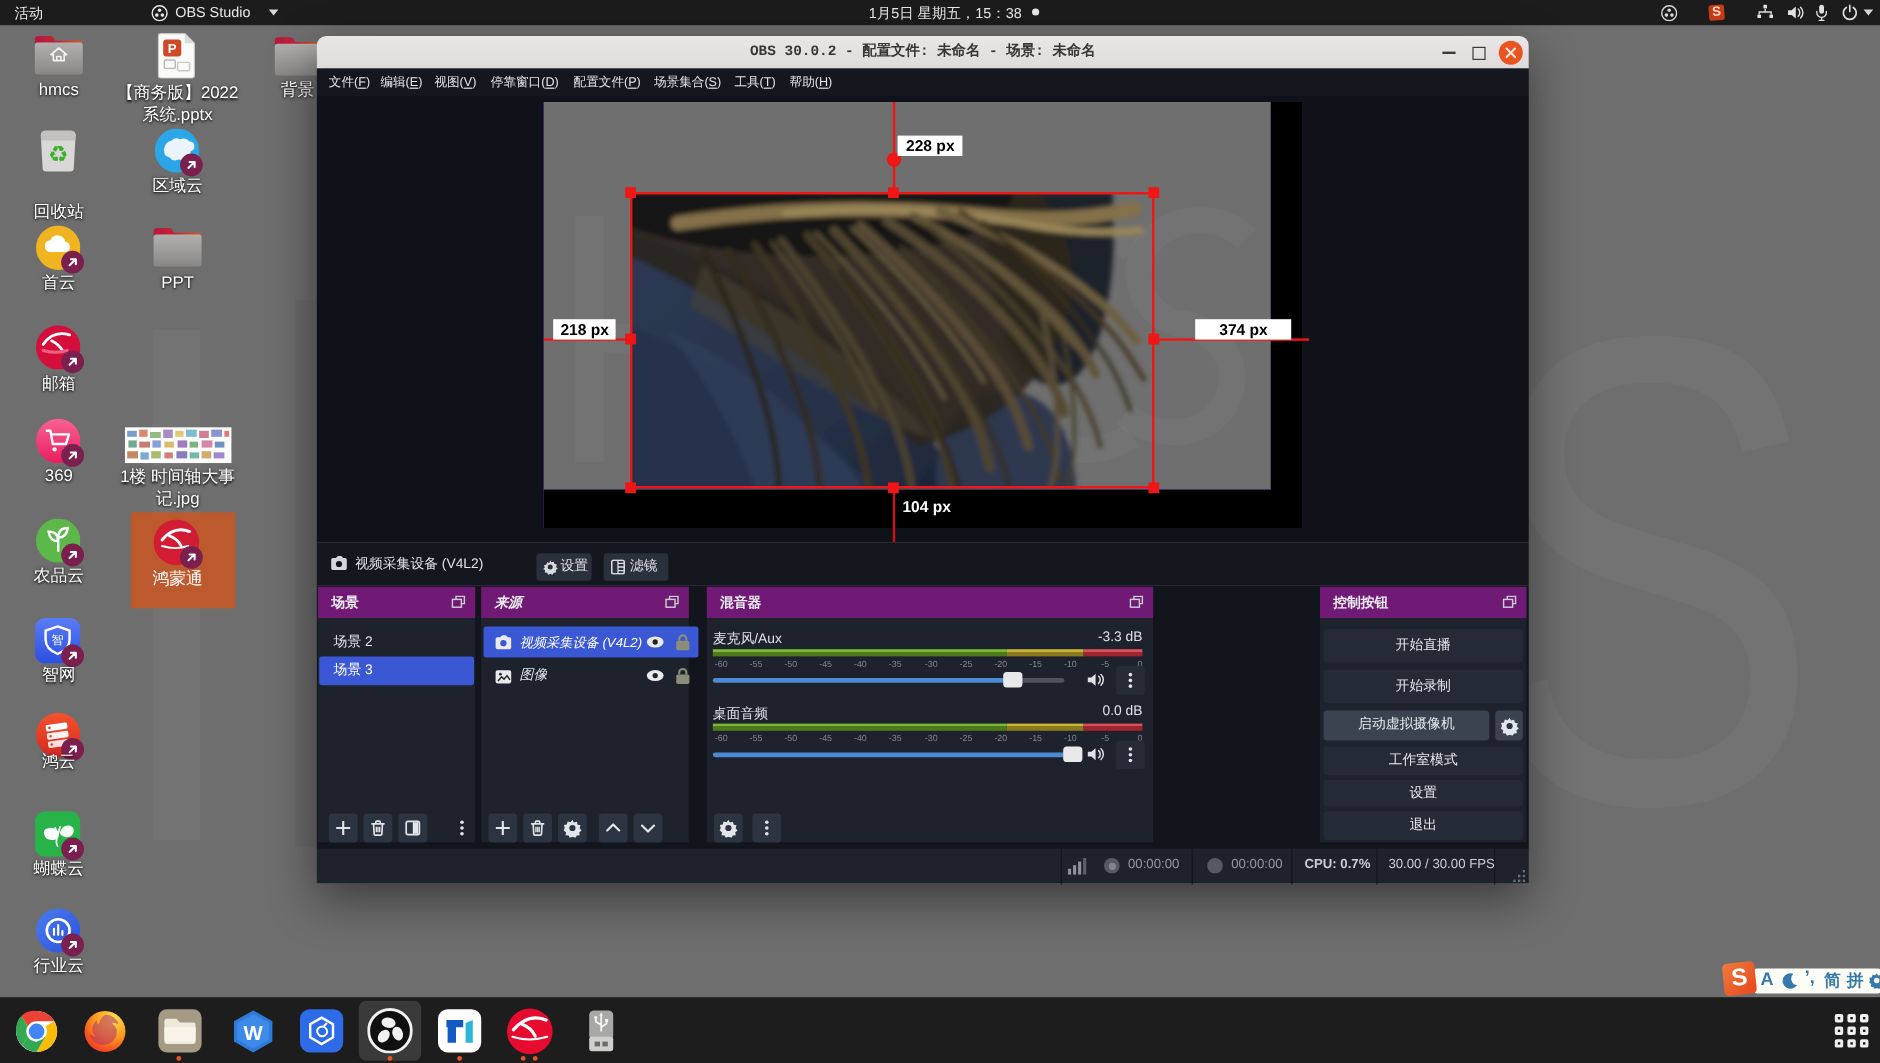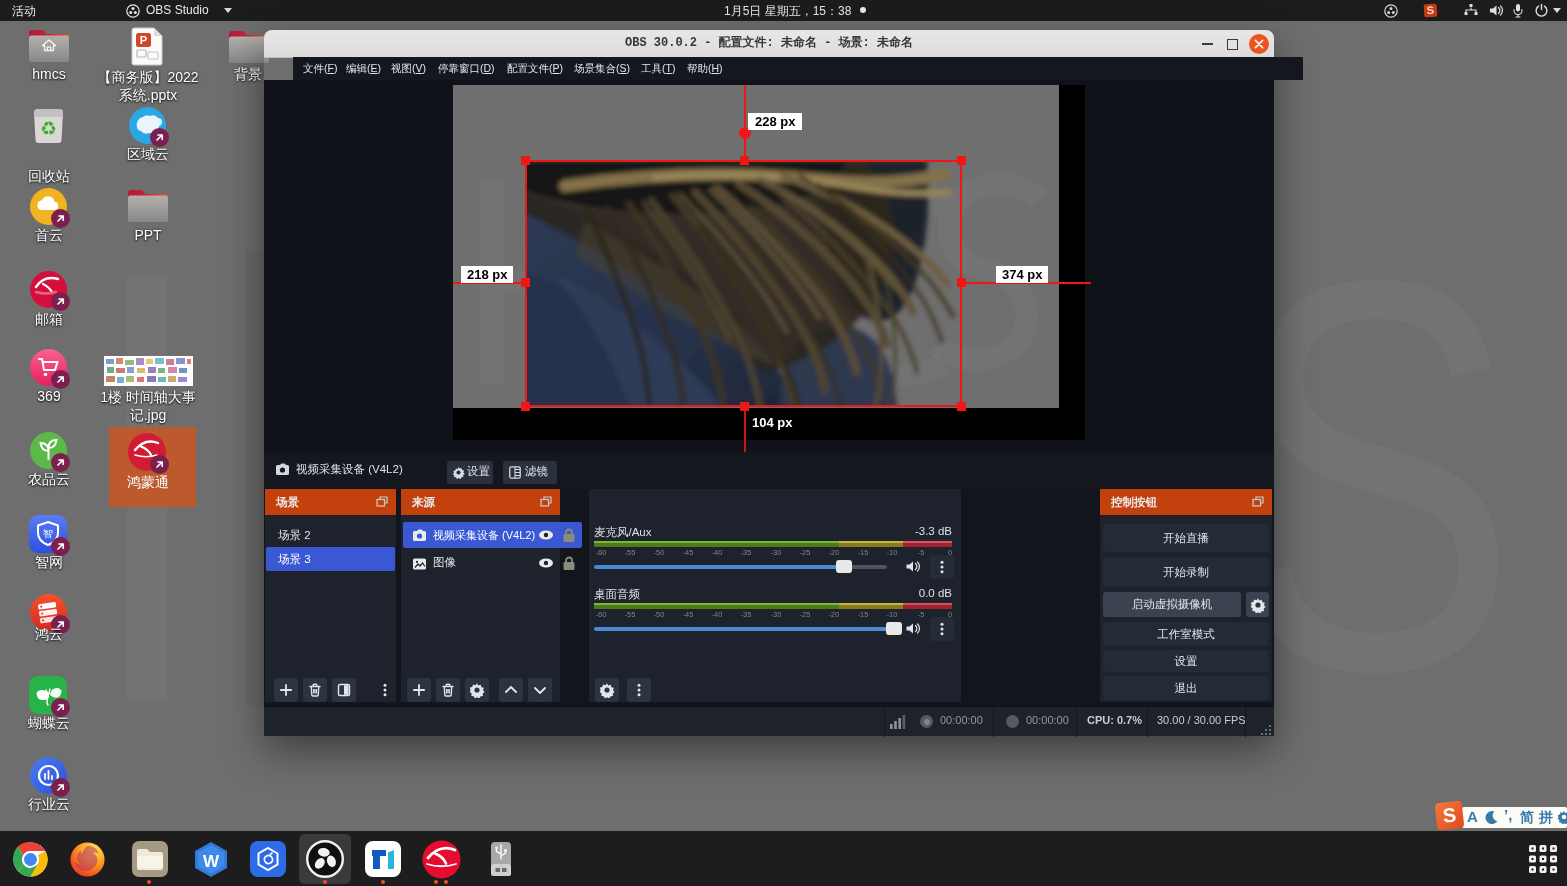--- a/index.html
+++ b/index.html
@@ -4,21 +4,21 @@
 <style>
   html,body{margin:0;padding:0;width:1567px;height:886px;overflow:hidden;
     font-family:"Liberation Sans",sans-serif;background:#6e6e6e;position:relative;}
   .a{position:absolute;}
   .lbl{position:absolute;color:#fff;font-size:14px;line-height:17.5px;text-align:center;
     text-shadow:0 1px 2px rgba(0,0,0,.85),0 0 3px rgba(0,0,0,.5);white-space:nowrap;transform:translateX(-50%);}
   .badge{position:absolute;width:19px;height:19px;border-radius:50%;background:#7b1f4e;
     display:flex;align-items:center;justify-content:center;}
   .badge svg{display:block}
   .panel{position:absolute;top:1px;height:213px;background:#1d222c;}
-  .phead{position:absolute;left:0;top:0;right:0;height:26px;background:#c2410c;}
+  .phead{position:absolute;left:0;top:0;right:0;height:26px;background:#701a75;}
   .phead b{position:absolute;left:11px;top:6px;font-weight:700;color:#e9ebef;font-size:11.5px;}
   .pop{position:absolute;top:7px;right:8px;}
   .tbtn{position:absolute;width:24px;height:24px;background:#2d3441;border-radius:3px;top:189px;}
   .tbtn svg,.mbtn svg{position:absolute;left:4px;top:4px;}
   .cbtn{position:absolute;left:3px;width:166px;height:26px;background:#252b36;border-radius:3px;
     color:#e5e8ec;text-align:center;line-height:26px;font-size:11.5px;}
   .mbtn{position:absolute;width:24px;height:24px;background:#262c37;border-radius:3px;}
   .mtick{position:absolute;top:0;color:#80858e;font-size:9px;font-family:"Liberation Sans",sans-serif;transform:translateX(-50%) scale(.82);}
 </style>
 </head>
@@ -397,21 +397,21 @@
     <div class="a" style="left:0;top:0;width:1010px;height:27px;line-height:27px;text-align:center;color:#373737;font-size:12px;font-weight:700;font-family:Liberation Mono, monospace;">OBS 30.0.2 - 配置文件: 未命名 - 场景: 未命名</div>
     <div class="a" style="left:938px;top:13px;width:11px;height:2px;background:#3c3c3c;"></div>
     <div class="a" style="left:963px;top:8.5px;width:9px;height:9px;border:1.6px solid #3c3c3c;"></div>
     <div class="a" style="left:985px;top:3.5px;width:20px;height:20px;border-radius:50%;background:#e95420;">
       <svg width="20" height="20" viewBox="0 0 20 20">
           <path d="M6.5 6.5l7 7M13.5 6.5l-7 7" stroke="#f6e7d9" stroke-width="1.8" stroke-linecap="round"></path>
         </svg>
     </div>
   </div>
 
-  <div class="a" style="left:0;top:27px;width:1010px;height:23px;background:#14171e;color:#e3e5e9;font-size:10.5px;margin-left:29px;">
+  <div class="a" style="left:0;top:27px;width:1010px;height:23px;background:#14171e;color:#e3e5e9;font-size:10.5px;">
     <span class="a" style="left:10px;top:5px;">文件(<u>F</u>)</span>
     <span class="a" style="left:53px;top:5px;">编辑(<u>E</u>)</span>
     <span class="a" style="left:98px;top:5px;">视图(<u>V</u>)</span>
     <span class="a" style="left:145px;top:5px;">停靠窗口(<u>D</u>)</span>
     <span class="a" style="left:214px;top:5px;">配置文件(<u>P</u>)</span>
     <span class="a" style="left:281px;top:5px;">场景集合(<u>S</u>)</span>
     <span class="a" style="left:348px;top:5px;">工具(<u>T</u>)</span>
     <span class="a" style="left:394px;top:5px;">帮助(<u>H</u>)</span>
   </div>
 
@@ -497,21 +497,21 @@
       <div class="a" style="left:287px;top:71px;width:9px;height:9px;background:#f01616;"></div>
       <div class="a" style="left:504px;top:71px;width:9px;height:9px;background:#f01616;"></div>
       <div class="a" style="left:68px;top:193px;width:9px;height:9px;background:#f01616;"></div>
       <div class="a" style="left:504px;top:193px;width:9px;height:9px;background:#f01616;"></div>
       <div class="a" style="left:68px;top:317px;width:9px;height:9px;background:#f01616;"></div>
       <div class="a" style="left:287px;top:317px;width:9px;height:9px;background:#f01616;"></div>
       <div class="a" style="left:504px;top:317px;width:9px;height:9px;background:#f01616;"></div>
 
       <div class="a" style="left:295px;top:28px;background:#fff;color:#000;font-size:13px;font-weight:700;padding:1px 7px;">228 px</div>
       <div class="a" style="left:8px;top:181px;background:#fff;color:#000;font-size:13px;font-weight:700;padding:1px 6px;">218 px</div>
-      <div class="a" style="left:543px;top:181px;background:#fff;color:#000;font-size:13px;font-weight:700;padding:1px 6px;">374 px</div>
+      <div class="a" style="left:543px;top:181px;background:#fff;color:#000;font-size:13px;font-weight:700;padding:1px 20px;">374 px</div>
       <div class="a" style="left:299px;top:330px;color:#fff;font-size:13px;font-weight:700;">104 px</div>
     </div>
     <div class="a" style="left:480px;top:360px;width:2px;height:14px;background:#cc1414;"></div>
     <div class="a" style="left:821px;top:202px;width:6px;height:2px;background:#f01616;"></div>
   </div>
 
   <div class="a" id="srcbar" style="left:0;top:422px;width:1010px;height:36px;background:#14171e;color:#dfe2e6;font-size:11.5px;">
     <svg class="a" style="left:11px;top:11px;" width="15" height="13" viewBox="0 0 15 13">
         <path d="M1 3.5 Q1 2 2.5 2 H5 L6 .8 Q6.3 .4 6.9 .4 H9.1 Q9.7 .4 10 .8 L11 2 H12.5 Q14 2 14 3.5 V10.5 Q14 12 12.5 12 H2.5 Q1 12 1 10.5 Z" fill="#d4d7db"></path>
         <circle cx="7.5" cy="7" r="2.6" fill="#14171e"></circle>
@@ -558,21 +558,21 @@
           <svg width="16" height="16" viewBox="0 0 16 16">
             <rect x="2.5" y="2.5" width="11" height="11" rx="1.5" fill="none" stroke="#e2e5e9" stroke-width="1.4"></rect>
             <rect x="8" y="3.2" width="4.6" height="9.6" fill="#e2e5e9"></rect>
           </svg>
         </div>
       <div class="a" style="left:112px;top:193px;"><svg width="16" height="16" viewBox="0 0 16 16">
             <use href="#dots3"></use>
           </svg></div>
     </div>
 
-    <div class="panel" style="left:137px;width:159px;">
+    <div class="panel" style="left:137px;width:173px;font-style:italic;">
       <div class="phead">
           <b>来源</b>
           <svg class="pop" width="12" height="11" viewBox="0 0 12 11">
             <use href="#popic"></use>
           </svg>
         </div>
       <div class="a" style="left:2px;top:33px;width:179px;height:26px;background:#3a57d4;border-radius:2px;">
         <svg class="a" style="left:9px;top:7px;" width="15" height="13" viewBox="0 0 15 13">
             <use href="#camic"></use>
           </svg>
@@ -617,20 +617,26 @@
           </svg>
         </div>
       <div class="tbtn" style="left:127px;">
           <svg width="16" height="16" viewBox="0 0 16 16">
             <use href="#chevdn"></use>
           </svg>
         </div>
     </div>
 
     <div class="panel" style="left:325px;width:372px;">
+      <div class="phead">
+          <b>混音器</b>
+          <svg class="pop" width="12" height="11" viewBox="0 0 12 11">
+            <use href="#popic"></use>
+          </svg>
+        </div>
 
       <span class="a" style="left:5px;top:36px;">麦克风/Aux</span>
       <span class="a" style="right:9px;top:36px;">-3.3 dB</span>
       <div class="a" style="left:5px;top:52px;width:358px;height:6px;background:#1a1e26;">
         <div class="a" style="left:0;top:0;width:245px;height:6px;background:linear-gradient(#7ab836 0 2px,#4e7a1c 2px);"></div>
         <div class="a" style="left:245px;top:0;width:64px;height:6px;background:linear-gradient(#c9b63a 0 2px,#8a7a1e 2px);"></div>
         <div class="a" style="left:309px;top:0;width:49px;height:6px;background:linear-gradient(#d8525e 0 2px,#9e2430 2px);"></div>
       </div>
       <div class="a" style="left:5px;top:59px;width:358px;height:9px;" id="ticks1">
           <span class="mtick" style="left:7px;">-60</span>

